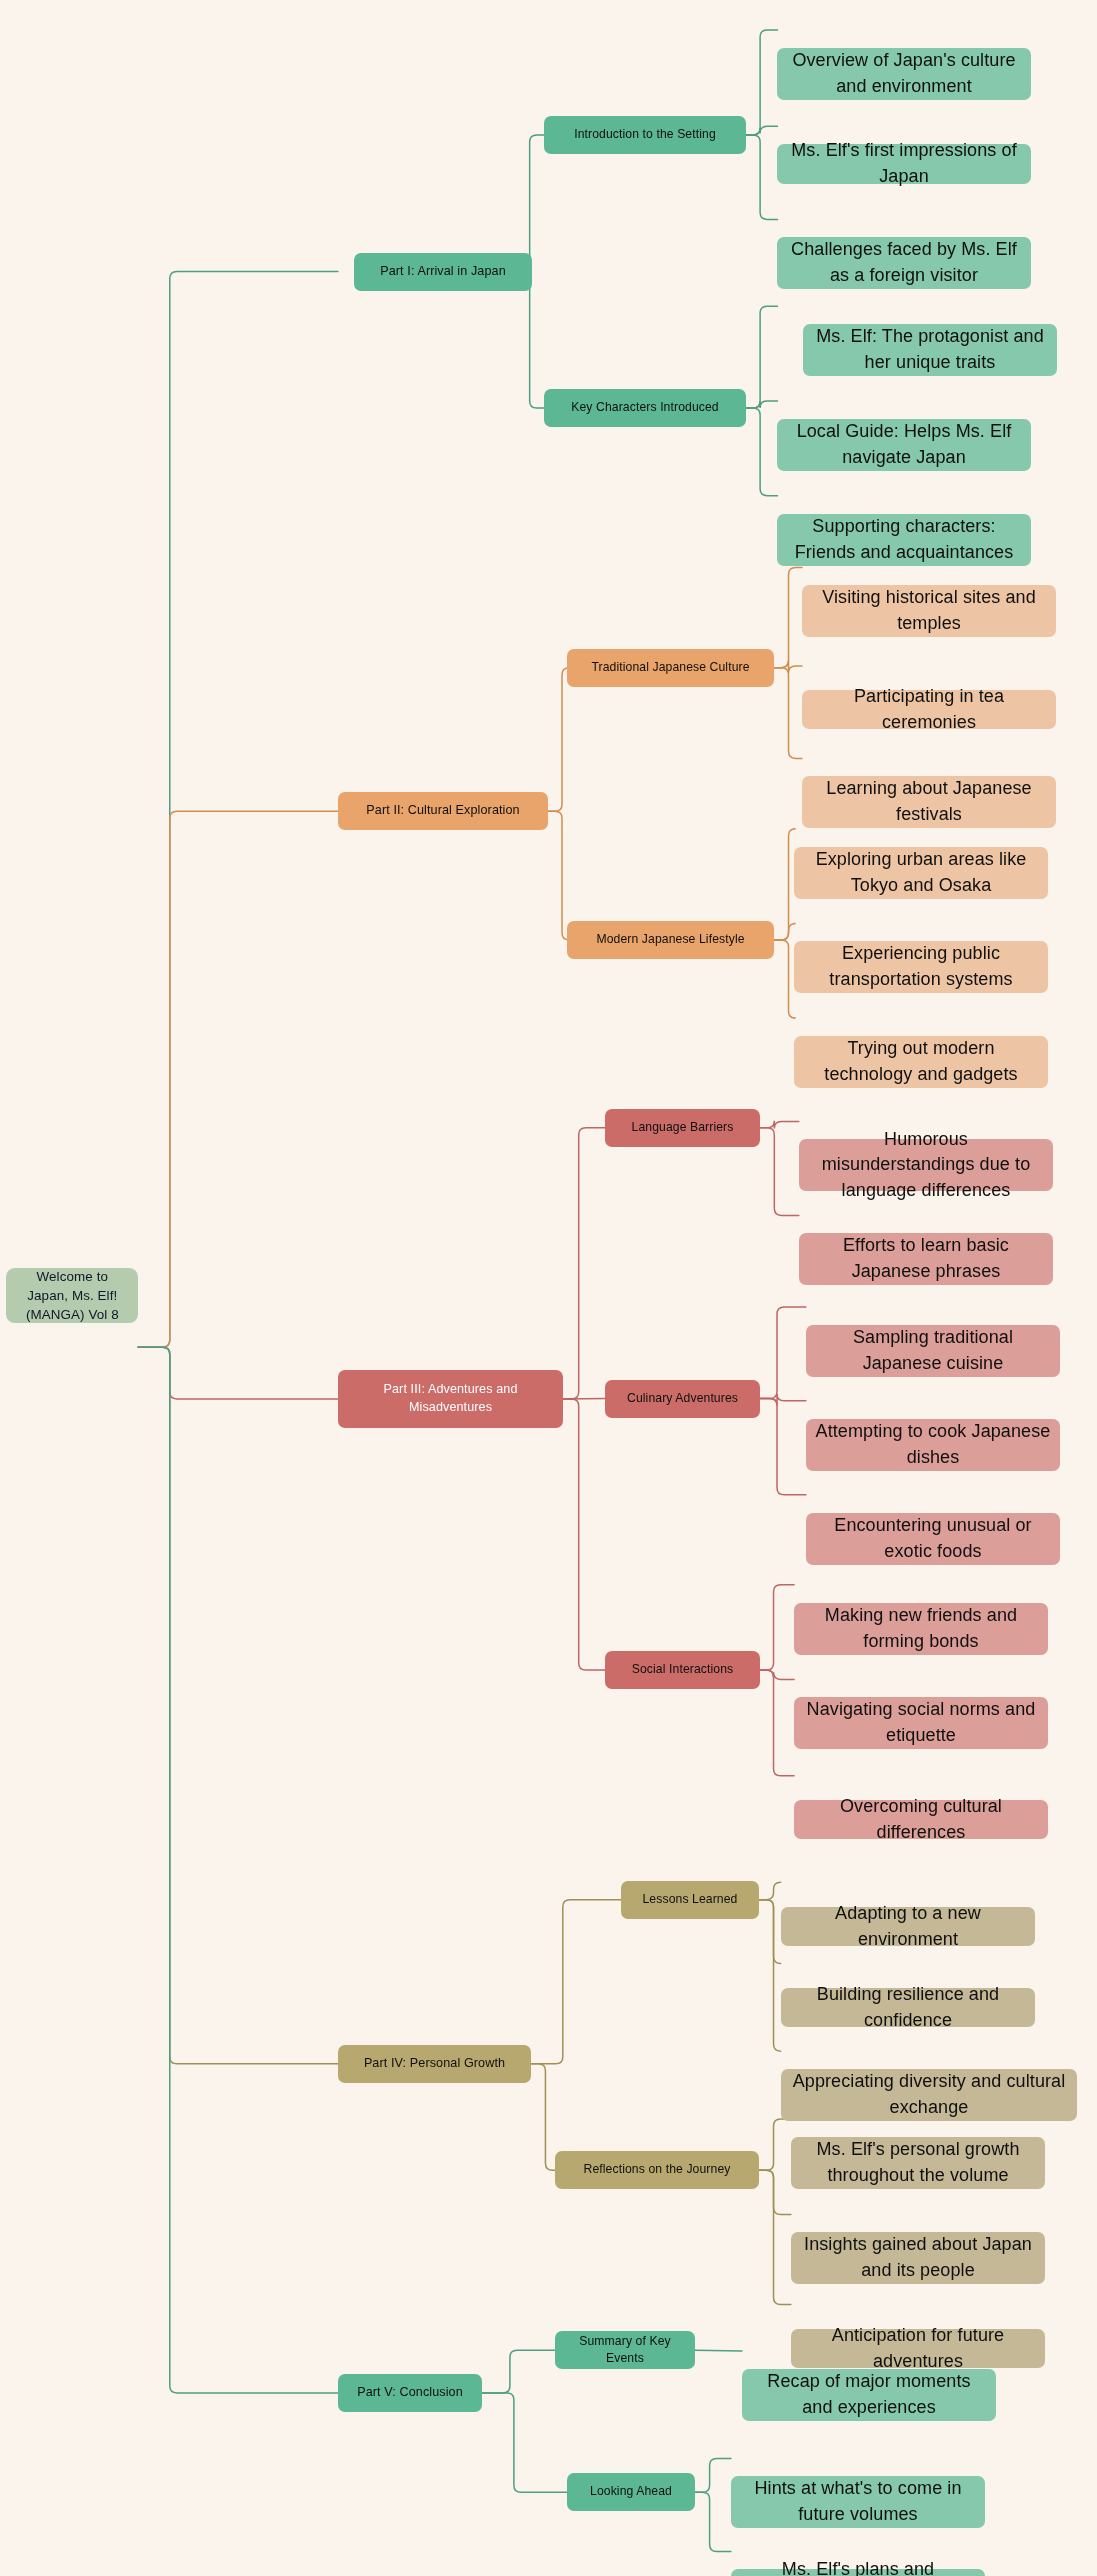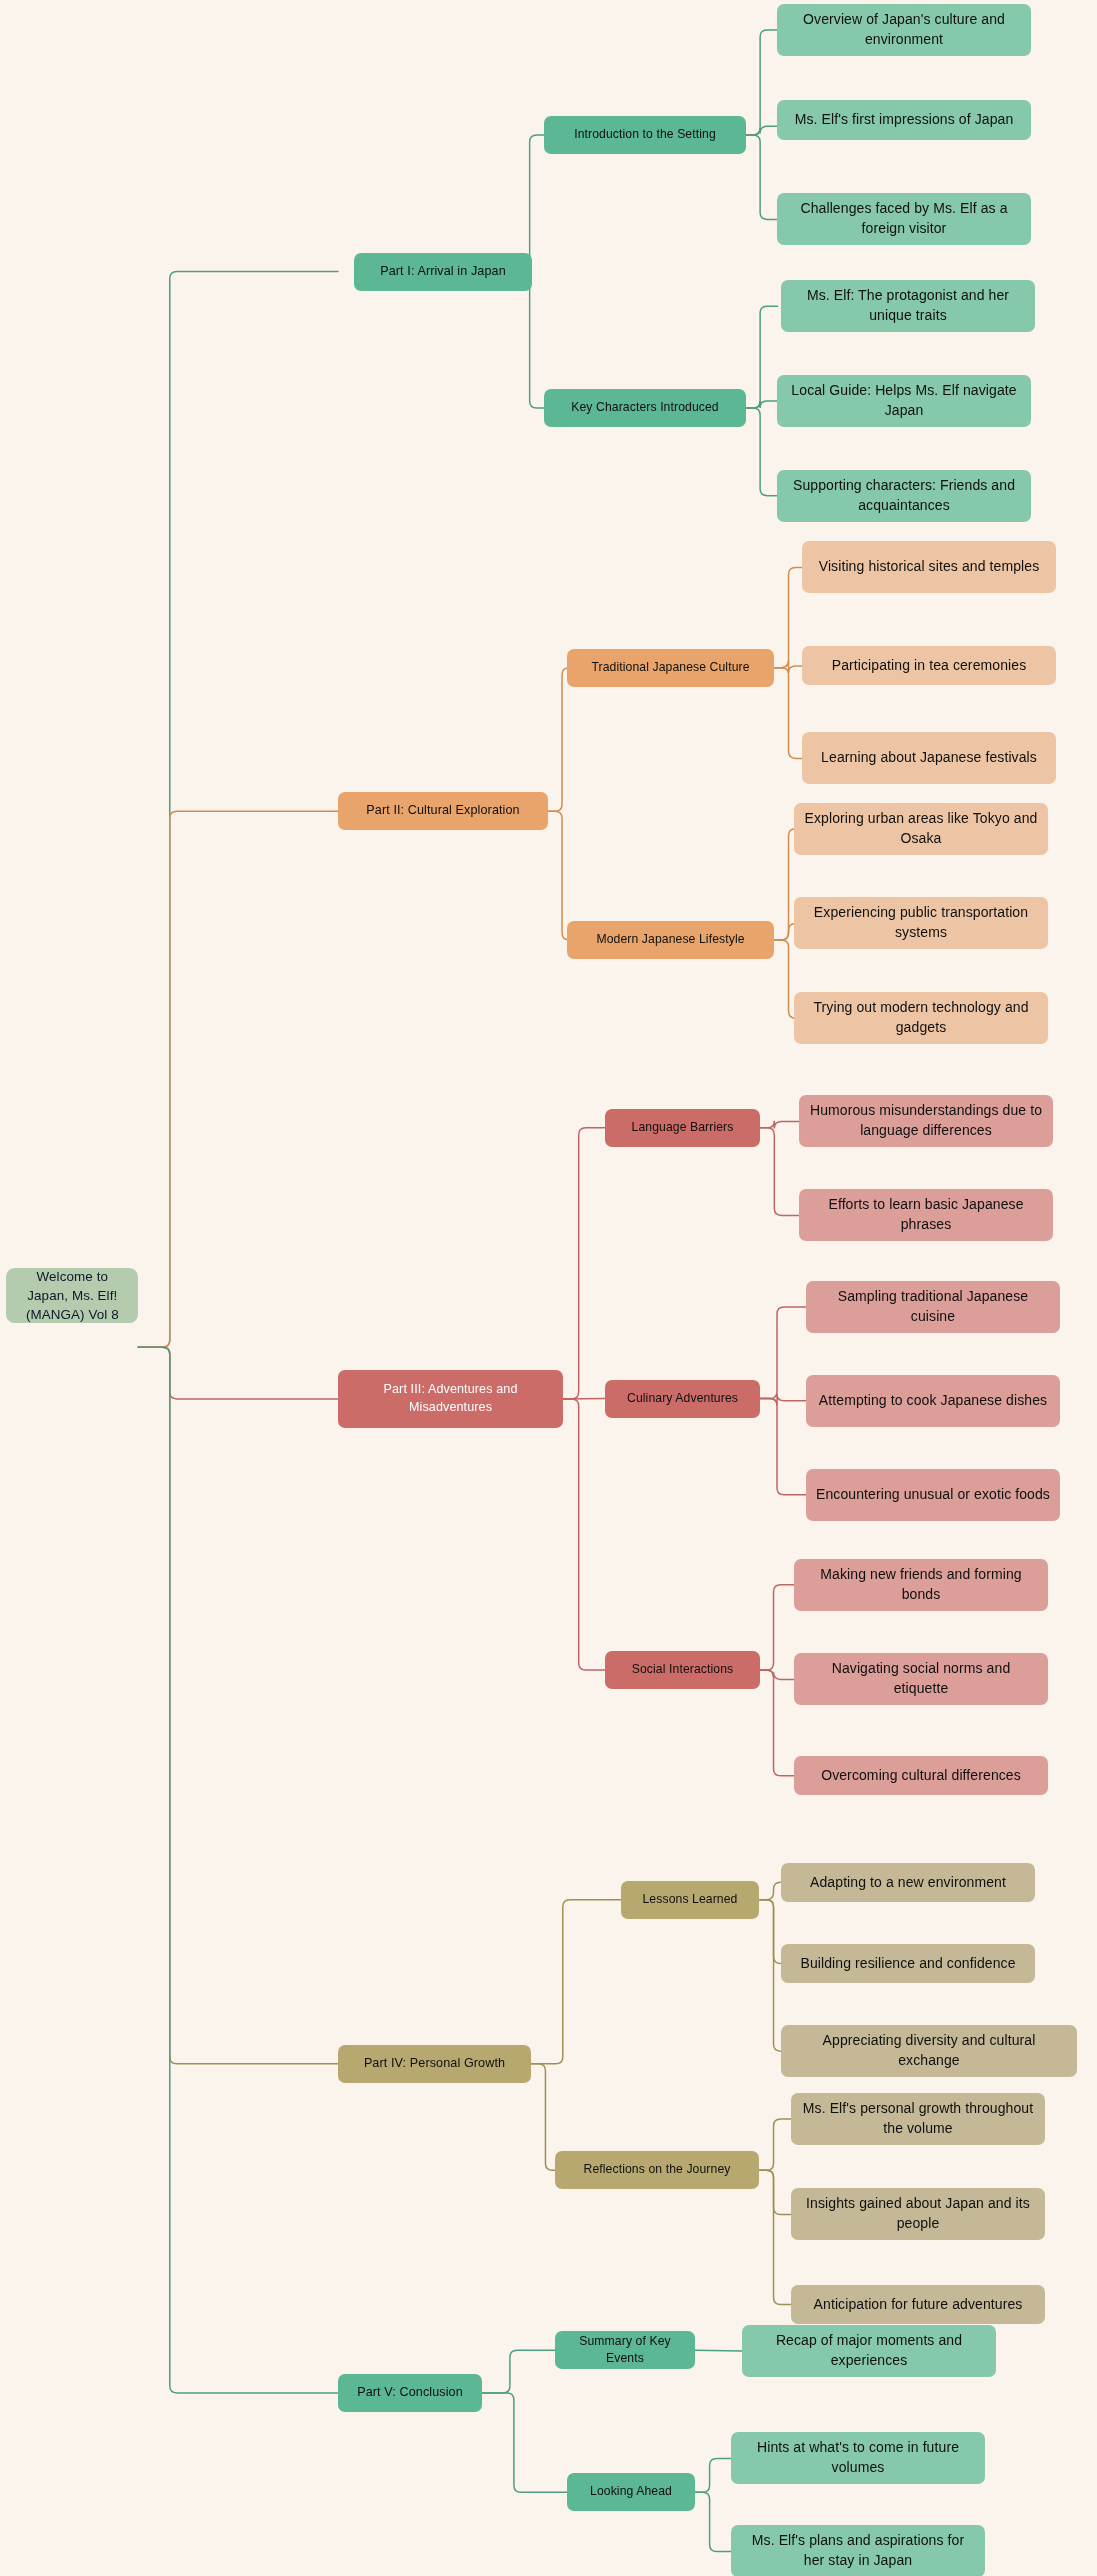--- a/index.html
+++ b/index.html
@@ -22,21 +22,21 @@
     border-radius:7px;
     padding:3.2px 9.5px;
     line-height:1.42;
     color:#10100f;
     font-size:12.2px;
     letter-spacing:0.1px;
   }
   .node.root{font-size:13.4px;border-radius:8.7px;}
   .node.l1{font-size:12.6px;}
   .node.l2{font-size:12.2px;}
-  .node.l3{font-size:14px;}
+  .node.l3{font-size:18px;margin-top:44px;}
   .node.white-text{color:#ffffff;}
   .node span{display:block;width:100%;}
 </style>
 </head>
 <body>
 
 <div id="canvas">
   <svg id="links" viewBox="0 0 1391 3264" width="1098" height="2576">
       <path d="M 175 1707 L 206 1707 Q 215 1707 215 1698 L 215 353 Q 215 344 224 344 L 428 344" fill="none" stroke="#4e9e83" stroke-width="1.9" stroke-linecap="round"></path>
       <path d="M 653 344 L 662 344 Q 671 344 671 335 L 671 180 Q 671 171 680 171 L 689 171" fill="none" stroke="#4e9e83" stroke-width="1.9" stroke-linecap="round"></path>
@@ -99,21 +99,21 @@
       </div>
       <div class="node l3" style="left: 777px; top: 100px; width: 254px; height: 40px; background: rgb(133, 200, 171); color: rgb(16, 16, 15);">
         <span>Ms. Elf's first impressions of Japan</span>
       </div>
       <div class="node l3" style="left: 777px; top: 193px; width: 254px; height: 52px; background: rgb(133, 200, 171); color: rgb(16, 16, 15);">
         <span>Challenges faced by Ms. Elf as a foreign visitor</span>
       </div>
       <div class="node l2" style="left: 544px; top: 389px; width: 202px; height: 38px; background: rgb(92, 183, 148); color: rgb(16, 16, 15);">
         <span>Key Characters Introduced</span>
       </div>
-      <div class="node l3" style="left: 781px; top: 280px; width: 254px; height: 52px; background: rgb(133, 200, 171); color: rgb(16, 16, 15);">
+      <div class="node l3" style="left: 803px; top: 280px; width: 254px; height: 52px; background: rgb(133, 200, 171); color: rgb(16, 16, 15);">
         <span>Ms. Elf: The protagonist and her unique traits</span>
       </div>
       <div class="node l3" style="left: 777px; top: 375px; width: 254px; height: 52px; background: rgb(133, 200, 171); color: rgb(16, 16, 15);">
         <span>Local Guide: Helps Ms. Elf navigate Japan</span>
       </div>
       <div class="node l3" style="left: 777px; top: 470px; width: 254px; height: 52px; background: rgb(133, 200, 171); color: rgb(16, 16, 15);">
         <span>Supporting characters: Friends and acquaintances</span>
       </div>
       <div class="node l1" style="left: 338px; top: 792px; width: 210px; height: 38px; background: rgb(232, 164, 106); color: rgb(16, 16, 15);">
         <span>Part II: Cultural Exploration</span>

